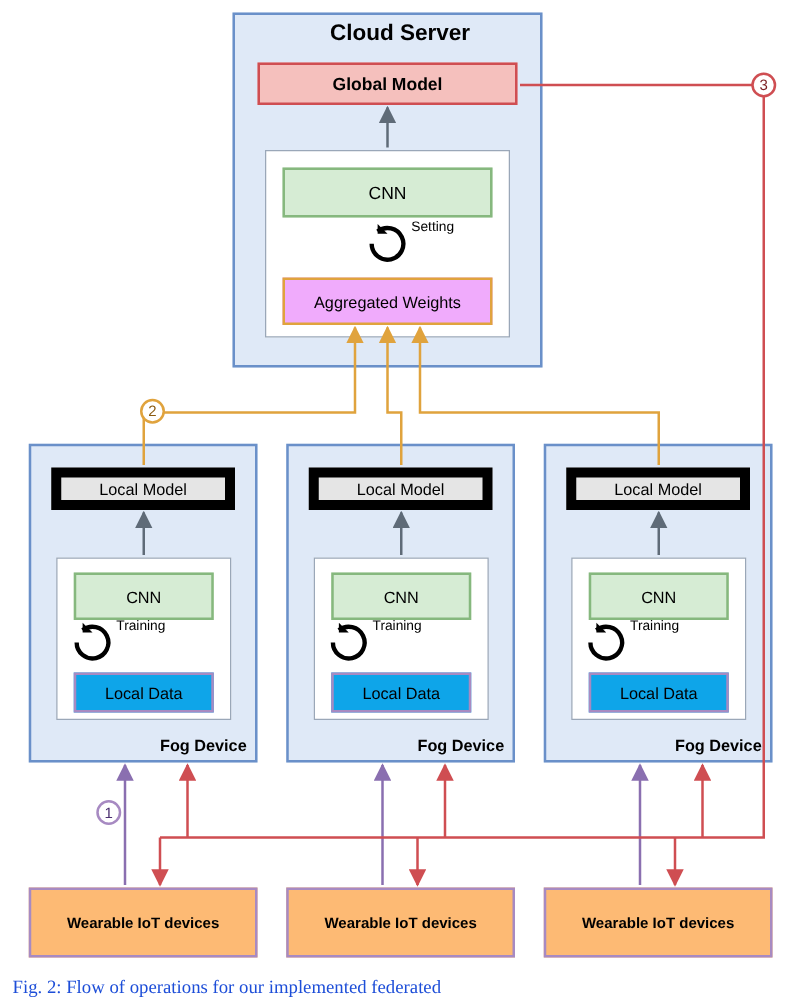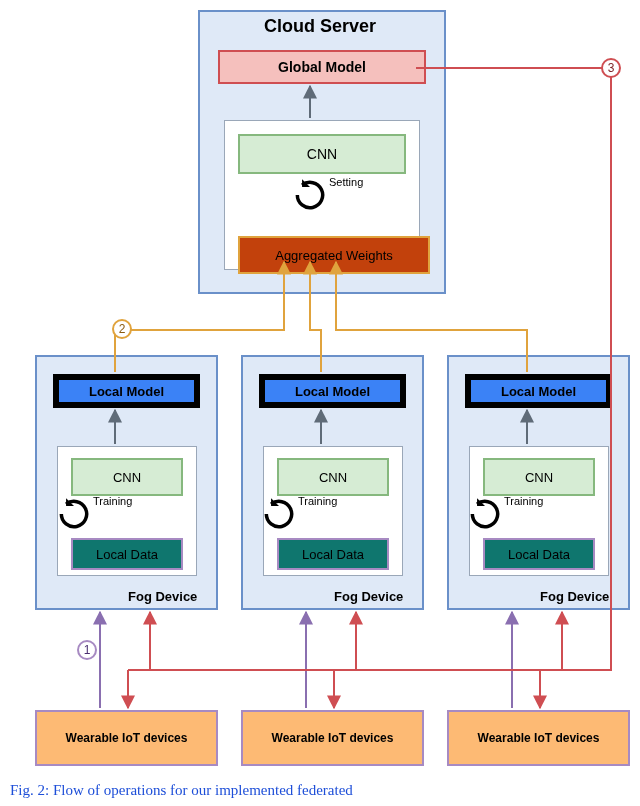--- a/index.html
+++ b/index.html
@@ -16,21 +16,20 @@
     left: 0; top: 0; width: 640px; height: 806px;
   }
   
   .box {
     position: absolute;
     border: 1px solid #888;
     text-align: center;
     display: flex;
     align-items: center;
     justify-content: center;
-    margin-left: 12px;
   }
   
   .cloud {
     left: 186px; top: 10px; width: 248px; height: 284px;
     border: 2px solid #6a90c9;
     background: #dfe9f7;
   }
   .cloud-title {
     position: absolute;
     left: 186px; top: 16px; width: 268px;
@@ -49,22 +48,22 @@
     background: #fff;
     border: 1px solid #9aa7b8;
   }
   .cloud-cnn {
     left: 226px; top: 134px; width: 168px; height: 40px;
     background: #d6ecd4;
     border: 2px solid #86b87e;
     font-size: 14px;
   }
   .cloud-agg {
-    left: 226px; top: 236px; width: 192px; height: 38px;
-    background: #c2410c;
+    left: 226px; top: 222px; width: 168px; height: 38px;
+    background: #f0abfc;
     border: 2px solid #e0a33d;
     font-size: 13px;
   }
   .cycle {
     position: absolute;
     display: flex; flex-direction: row; align-items: center;
     font-size: 11px;
   }
   .cycle svg { width: 38px; height: 38px; display:block; }
   .cycle .lbl { margin-top: -26px; font-size: 11px; }
@@ -74,23 +73,23 @@
     width: 183px; height: 255px;
     border: 2px solid #6a90c9;
     background: #dfe9f7;
     top: 355px;
   }
   .fog1 { left: 23px; }
   .fog2 { left: 229px; }
   .fog3 { left: 435px; }
   .local-model {
     width: 147px; height: 34px;
-    background: #3b82f6;
-    border: 6px solid #000000;
-    font-weight: 700; font-size: 13px;
+    background: #e5e5e5;
+    border: 8px solid #000000;
+    font-weight: 400; font-size: 13px;
     top: 374px;
   }
   .lm1 { left: 41px; }
   .lm2 { left: 247px; }
   .lm3 { left: 453px; }
   .fog-inner {
     width: 140px; height: 130px;
     background: #fff;
     border: 1px solid #9aa7b8;
     top: 446px;
@@ -103,21 +102,21 @@
     background: #d6ecd4;
     border: 2px solid #86b87e;
     font-size: 13px;
     top: 458px;
   }
   .fc1 { left: 59px; }
   .fc2 { left: 265px; }
   .fc3 { left: 471px; }
   .f-ld {
     width: 112px; height: 32px;
-    background: #0f766e;
+    background: #0ea5e9;
     border: 2px solid #a78ac2;
     font-size: 13px;
     top: 538px;
   }
   .fl1 { left: 59px; }
   .fl2 { left: 265px; }
   .fl3 { left: 471px; }
   .fog-cycle1 { left: 55px; top: 495px; }
   .fog-cycle2 { left: 260px; top: 495px; }
   .fog-cycle3 { left: 466px; top: 495px; }

